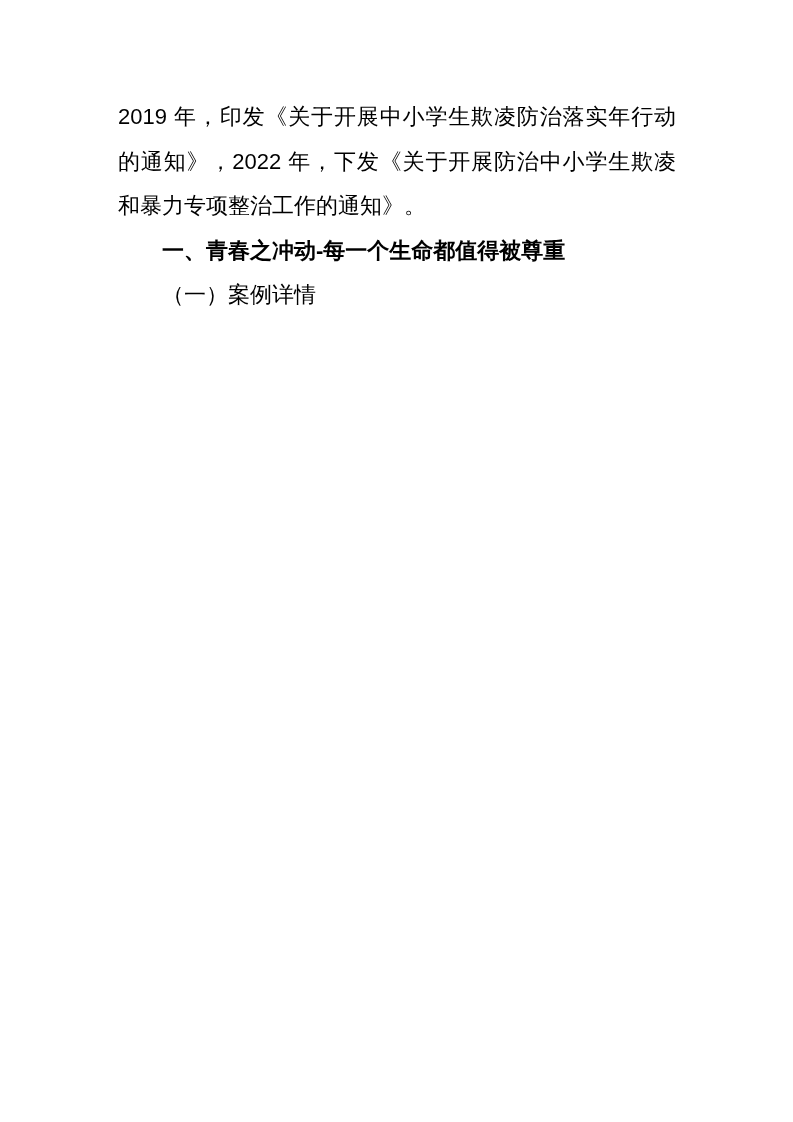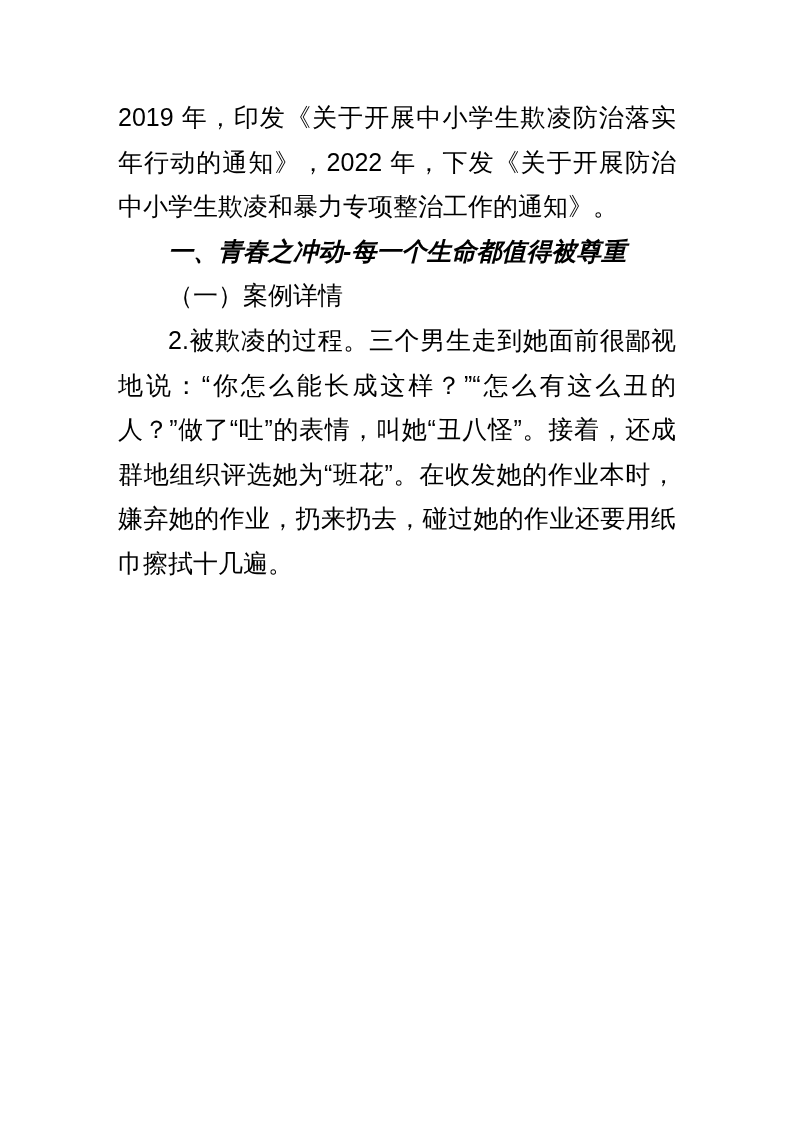--- a/index.html
+++ b/index.html
@@ -18,37 +18,35 @@
   }
   .content {
     position: absolute;
     left: 118px;
     top: 95px;
     width: 558px;
   }
   .content p {
     margin: 0;
     padding: 0;
-    font-size: 25px;
+    font-size: 22px;
     line-height: 44.6px;
     text-align: justify;
     word-break: break-all;
     color: #000000;
   }
   .content p.indent {
     text-indent: 2em;
   }
   .content p.heading {
     font-weight: bold;
-    font-style: italic;
   }
 </style>
 </head>
 <body>
 
 <div class="page">
   <div class="content" id="doc-content">
       <p class="">2019 年，印发《关于开展中小学生欺凌防治落实年行动的通知》，2022 年，下发《关于开展防治中小学生欺凌和暴力专项整治工作的通知》。</p>
       <p class="heading indent">一、青春之冲动-每一个生命都值得被尊重</p>
       <p class="indent">（一）案例详情</p>
-      <p class="indent">2.被欺凌的过程。三个男生走到她面前很鄙视地说：“你怎么能长成这样？”“怎么有这么丑的人？”做了“吐”的表情，叫她“丑八怪”。接着，还成群地组织评选她为“班花”。在收发她的作业本时，嫌弃她的作业，扔来扔去，碰过她的作业还要用纸巾擦拭十几遍。</p>
     </div>
 </div>
 
 </body></html>

